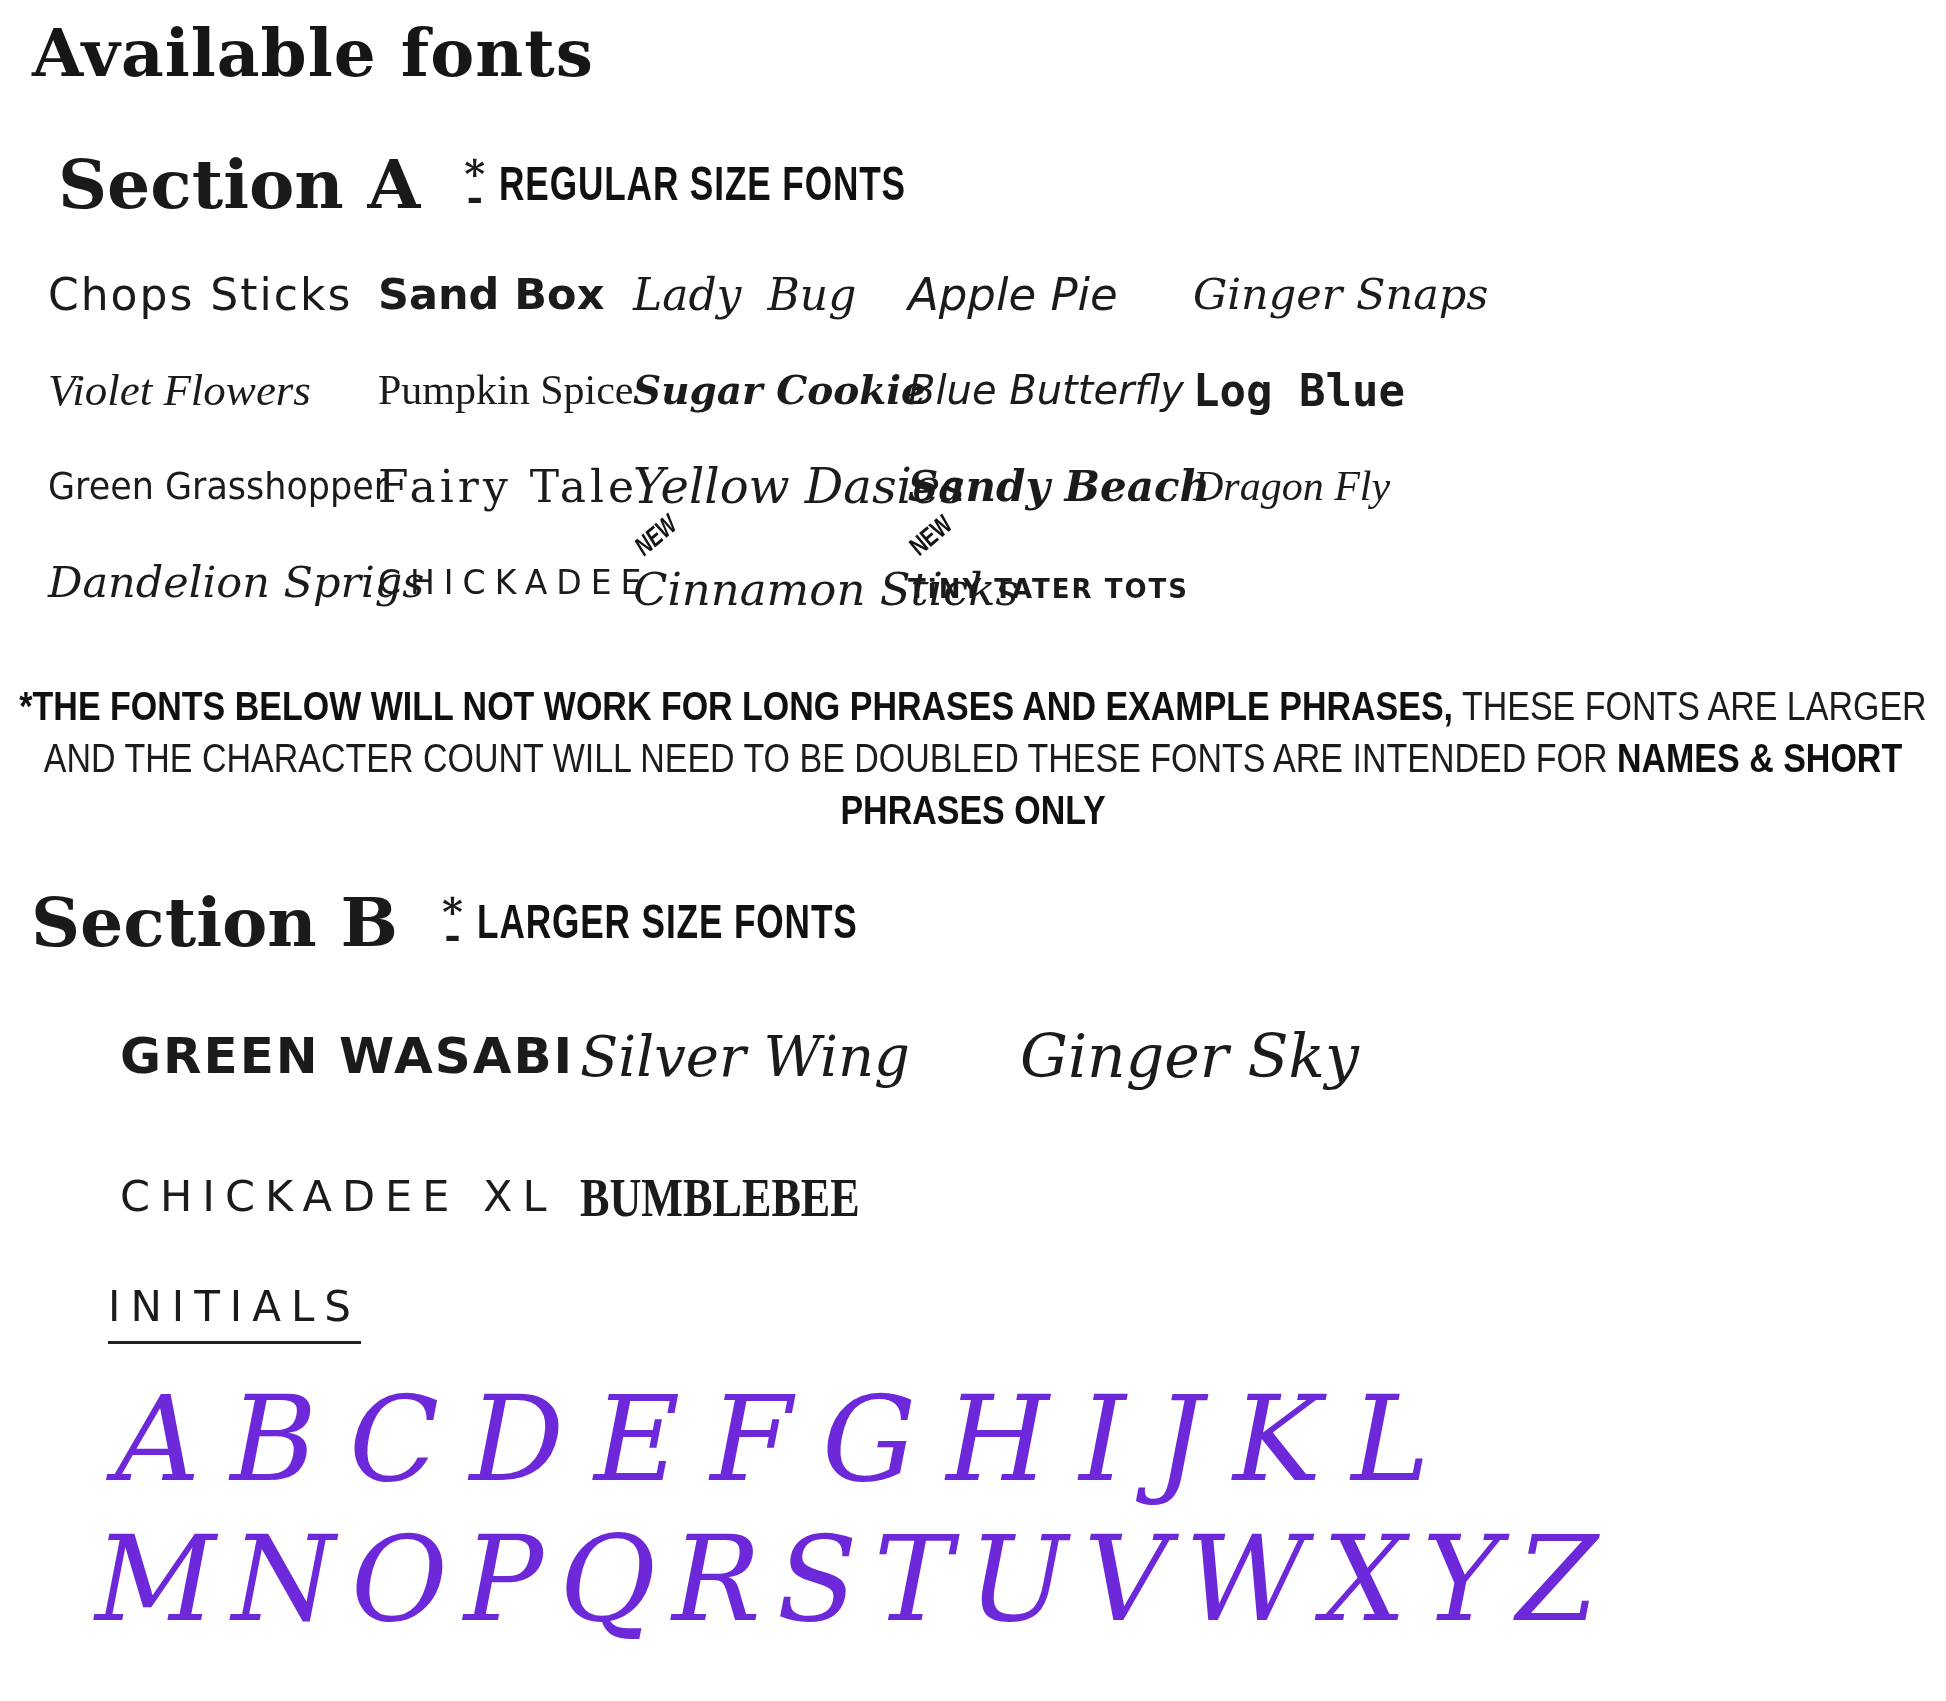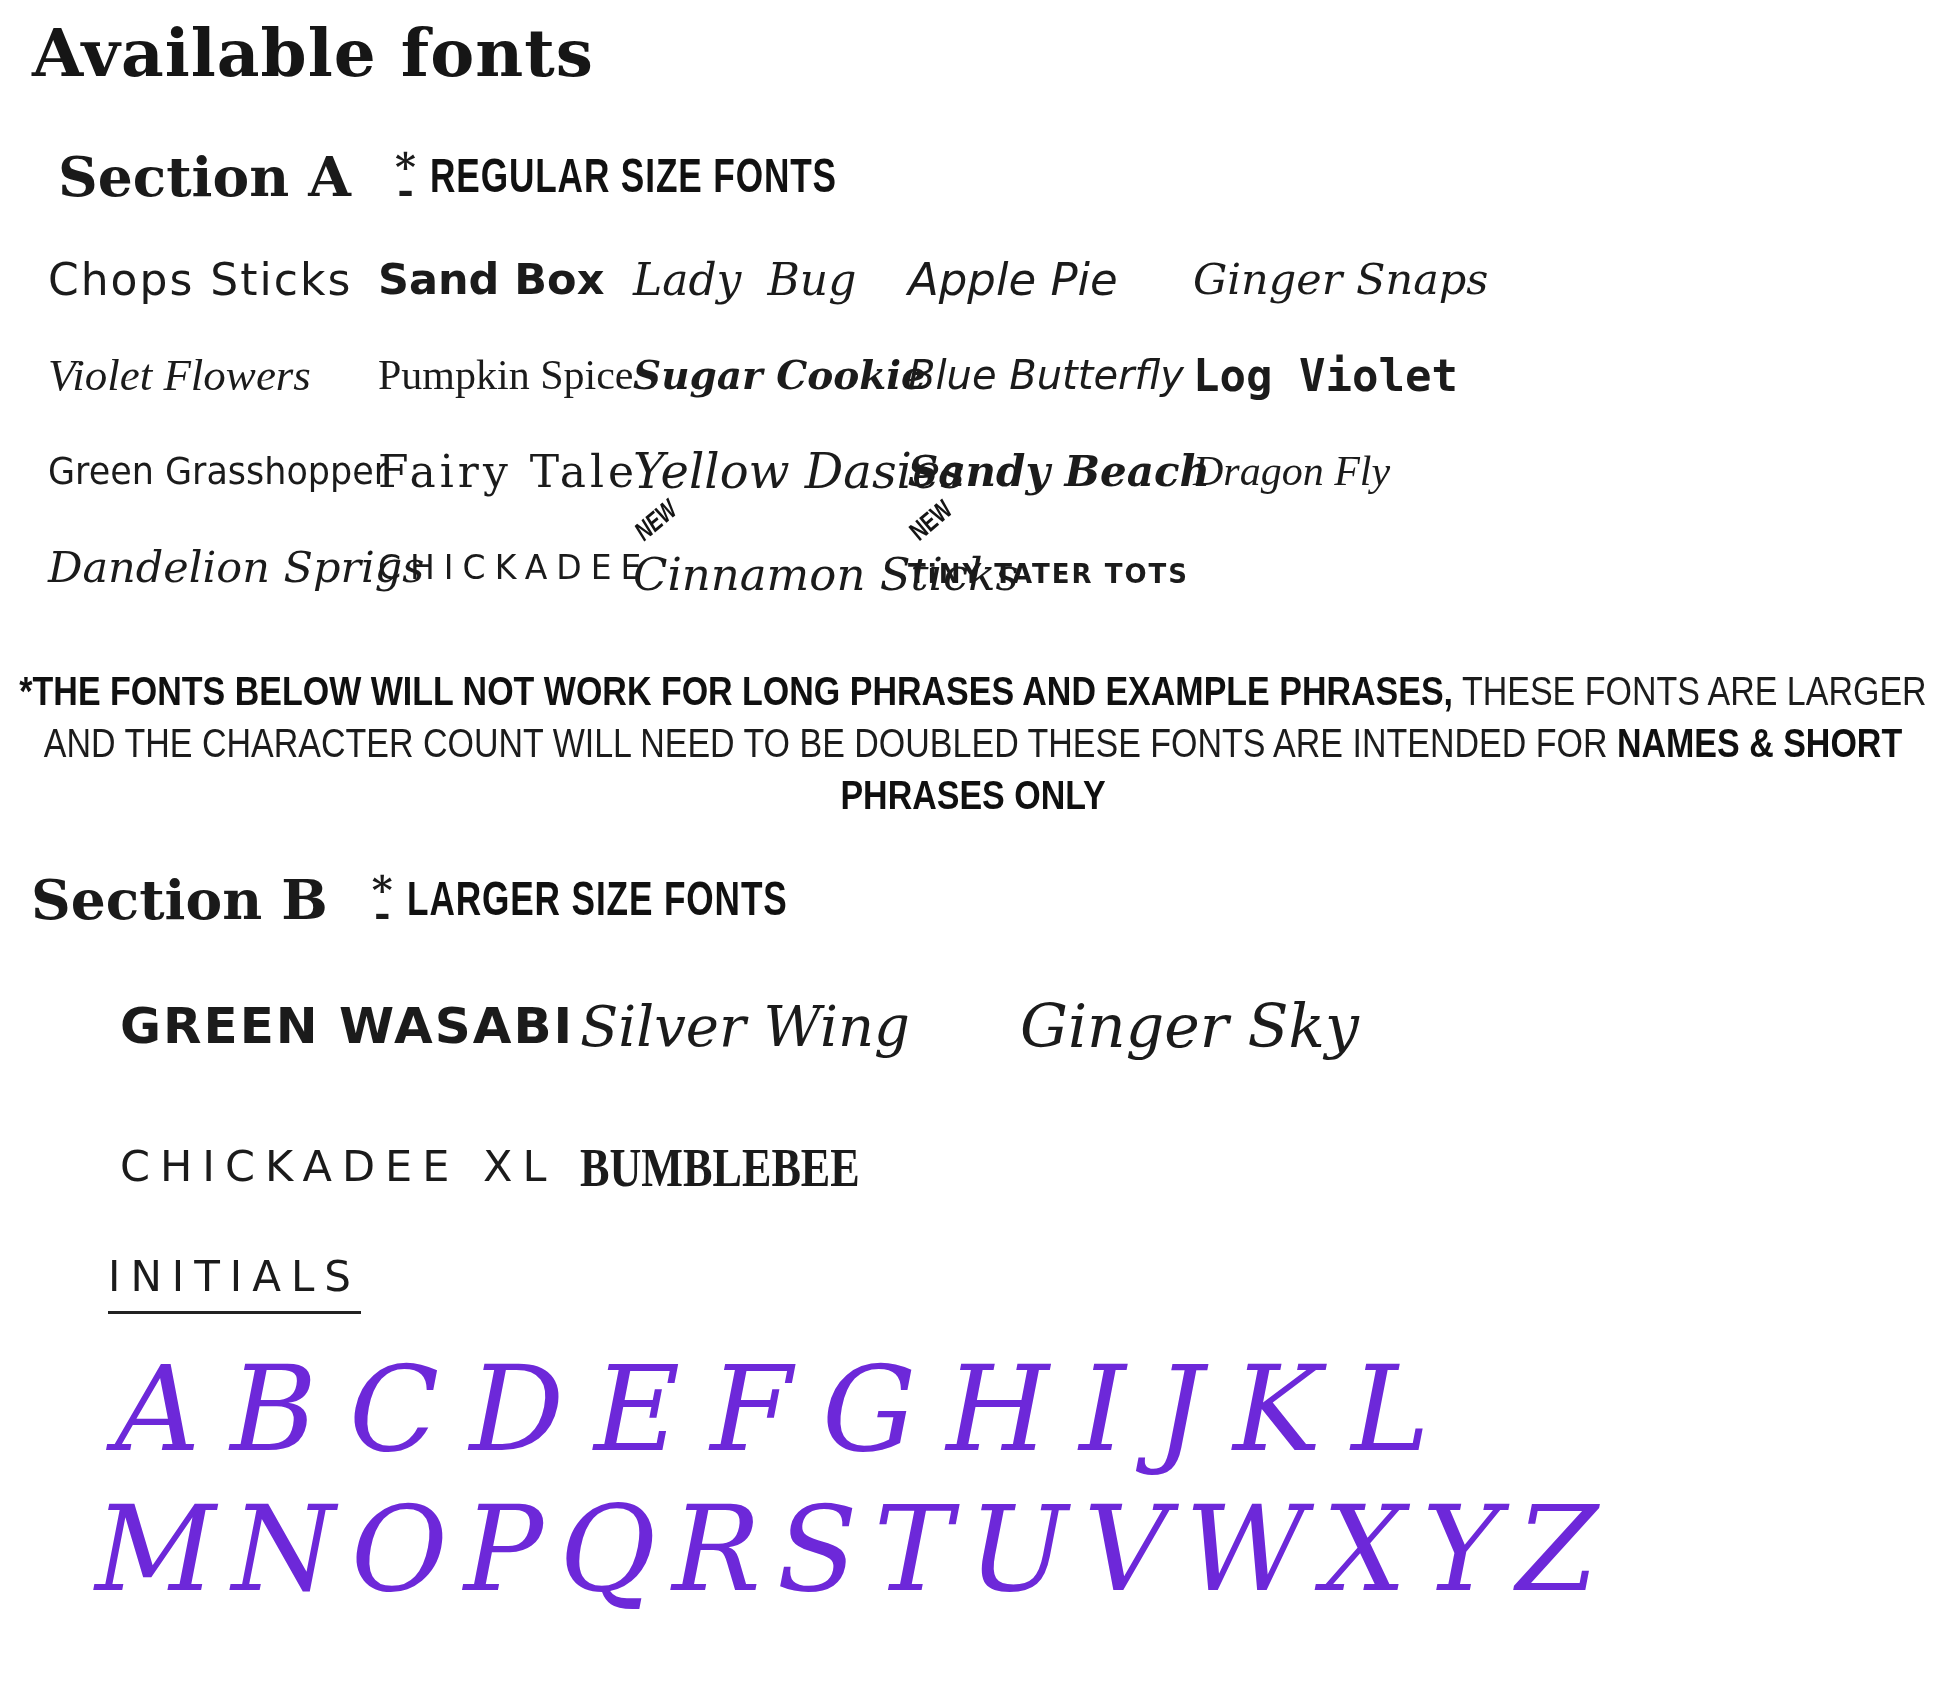--- a/index.html
+++ b/index.html
@@ -14,21 +14,21 @@
     letter-spacing: 1px;
     color: #161616;
   }
 
   
   .section-header { display: flex; align-items: center; margin-left: 58px; }
   .section-header.a { margin-top: 52px; }
   .section-header.b { margin-top: 46px; margin-left: 31px; }
   .section-title {
     font-family: "DejaVu Serif", serif;
-    font-size: 55px;
+    font-size: 68px;
     font-weight: 600;
     color: #1a1a1a;
   }
   .stardash {
     display: inline-flex; flex-direction: column; align-items: center;
     margin: 0 14px 0 44px; font-family: "DejaVu Serif", serif; font-weight: 700;
   }
   .stardash .star { font-size: 40px; line-height: 26px; }
   .stardash .dash { font-size: 40px; line-height: 20px; }
   .section-subtitle {
@@ -156,21 +156,21 @@
   <div class="cell f-chops">Chops Sticks</div>
   <div class="cell f-sandbox">Sand Box</div>
   <div class="cell f-ladybug">Lady Bug</div>
   <div class="cell f-applepie">Apple Pie</div>
   <div class="cell f-gingersnaps">Ginger Snaps</div>
 
   <div class="cell f-violet">Violet Flowers</div>
   <div class="cell f-pumpkin">Pumpkin Spice</div>
   <div class="cell f-sugar">Sugar Cookie</div>
   <div class="cell f-bluebutter">Blue Butterfly</div>
-  <div class="cell f-logcabin">Log Violet</div>
+  <div class="cell f-logcabin">Log Blue</div>
 
   <div class="cell f-grasshopper">Green Grasshopper</div>
   <div class="cell f-fairytale">Fairy Tale</div>
   <div class="cell f-yellowdasies">Yellow Dasies</div>
   <div class="cell f-sandybeach">Sandy Beach</div>
   <div class="cell f-dragonfly">Dragon Fly</div>
 
   <div class="cell f-dandelion">Dandelion Sprigs</div>
   <div class="cell f-chickadee">CHICKADEE</div>
   <div class="cell f-cinnamon has-badge">

